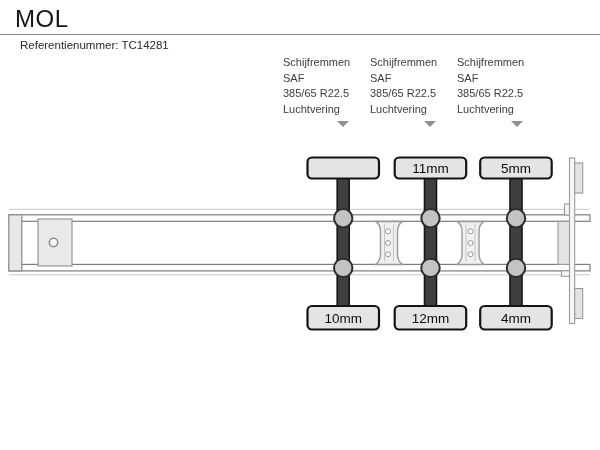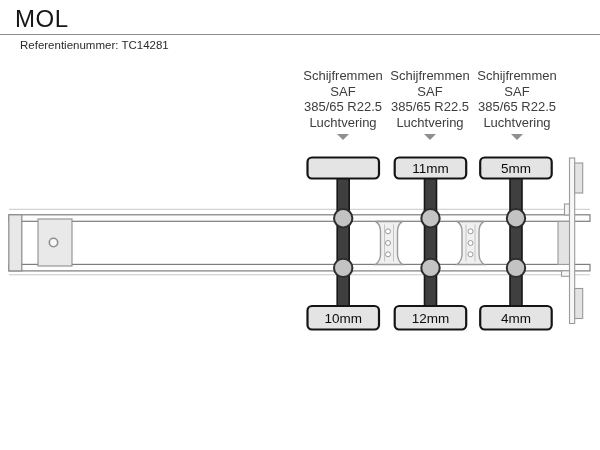--- a/index.html
+++ b/index.html
@@ -12,22 +12,22 @@
     color:#161616;letter-spacing:0.5px;
   }
   .header-divider{
     position:absolute;top:34px;left:0;width:600px;height:1px;background:#8c8c8c;
   }
   .reference{
     position:absolute;top:39px;left:20px;font-size:11.5px;color:#2b2b2b;
   }
   .reference span{white-space:pre;}
   .spec-col{
-    position:absolute;top:68px;width:120px;text-align:center;
-    font-size:13px;line-height:15.5px;color:#3d3d3d;white-space:nowrap;
+    position:absolute;top:55px;width:120px;
+    font-size:11px;line-height:15.5px;color:#3d3d3d;white-space:nowrap;
   }
   .spec-col.c1{left:283px;}
   .spec-col.c2{left:370px;}
   .spec-col.c3{left:457px;}
   .spec-arrow{
     width:0;height:0;margin:4px auto 0;
     border-left:6.5px solid transparent;border-right:6.5px solid transparent;
     border-top:6.5px solid #8f8f8f;
   }
   .diagram{position:absolute;top:140px;left:0;width:600px;height:200px;}

